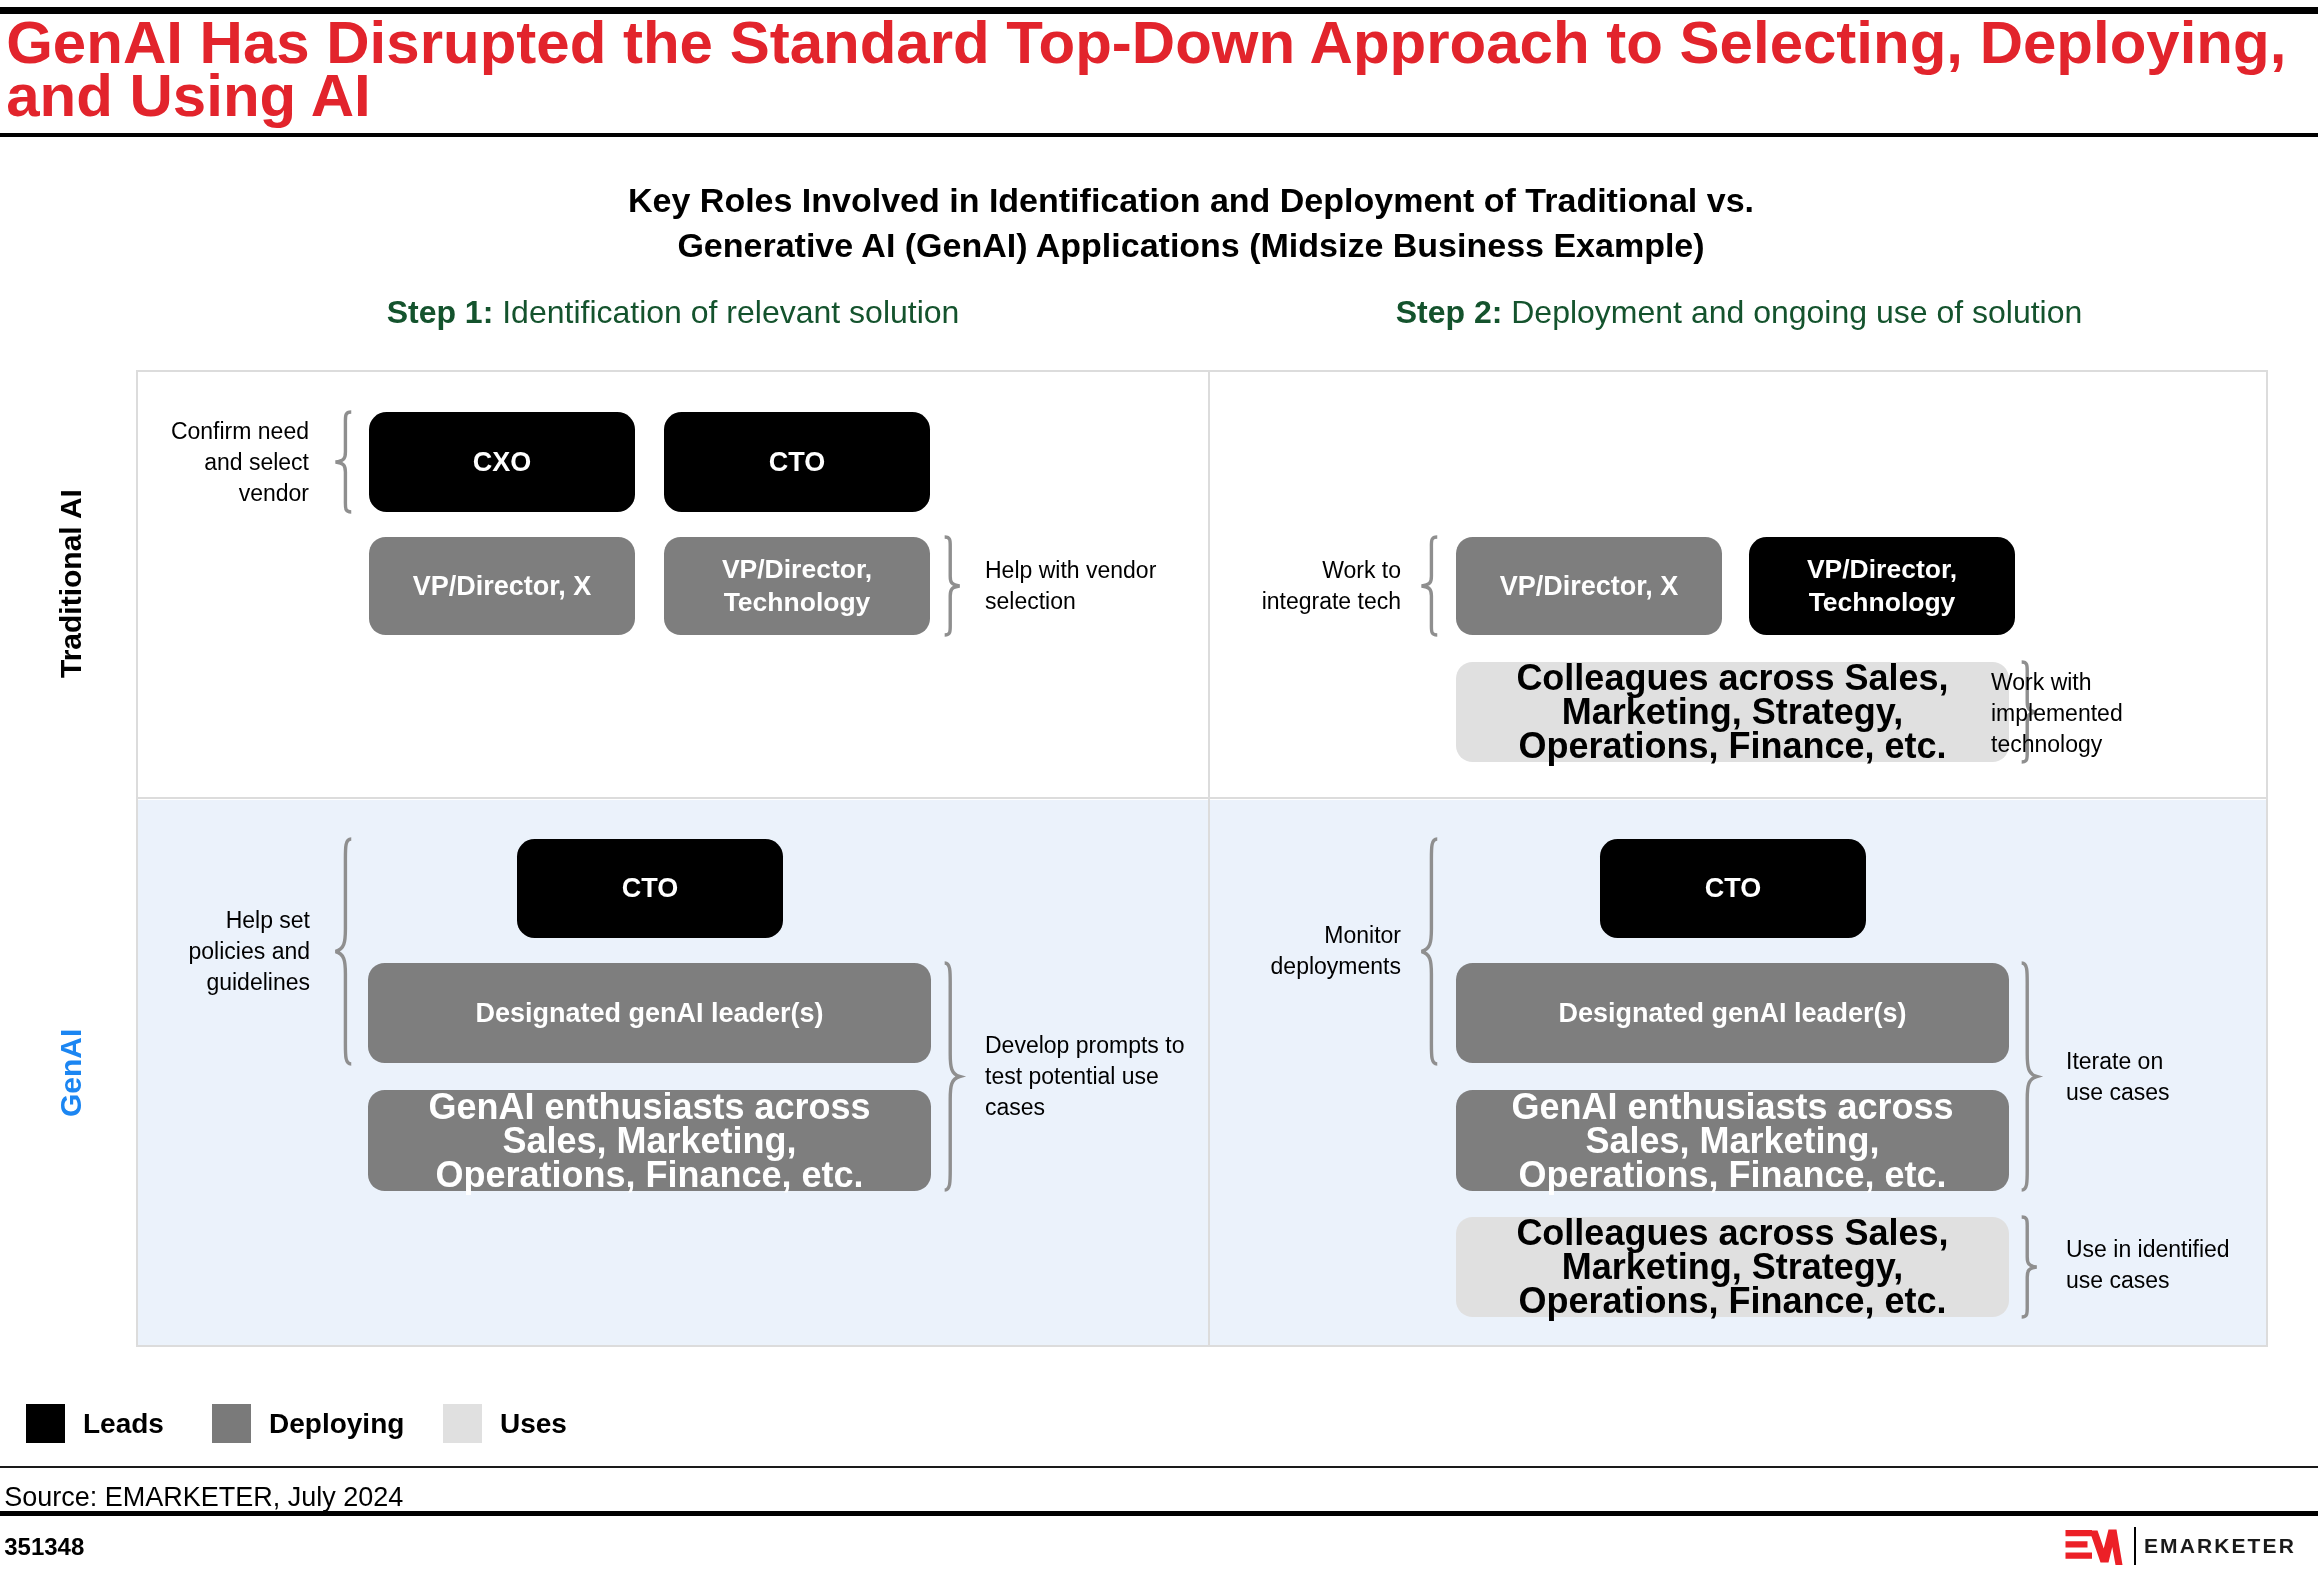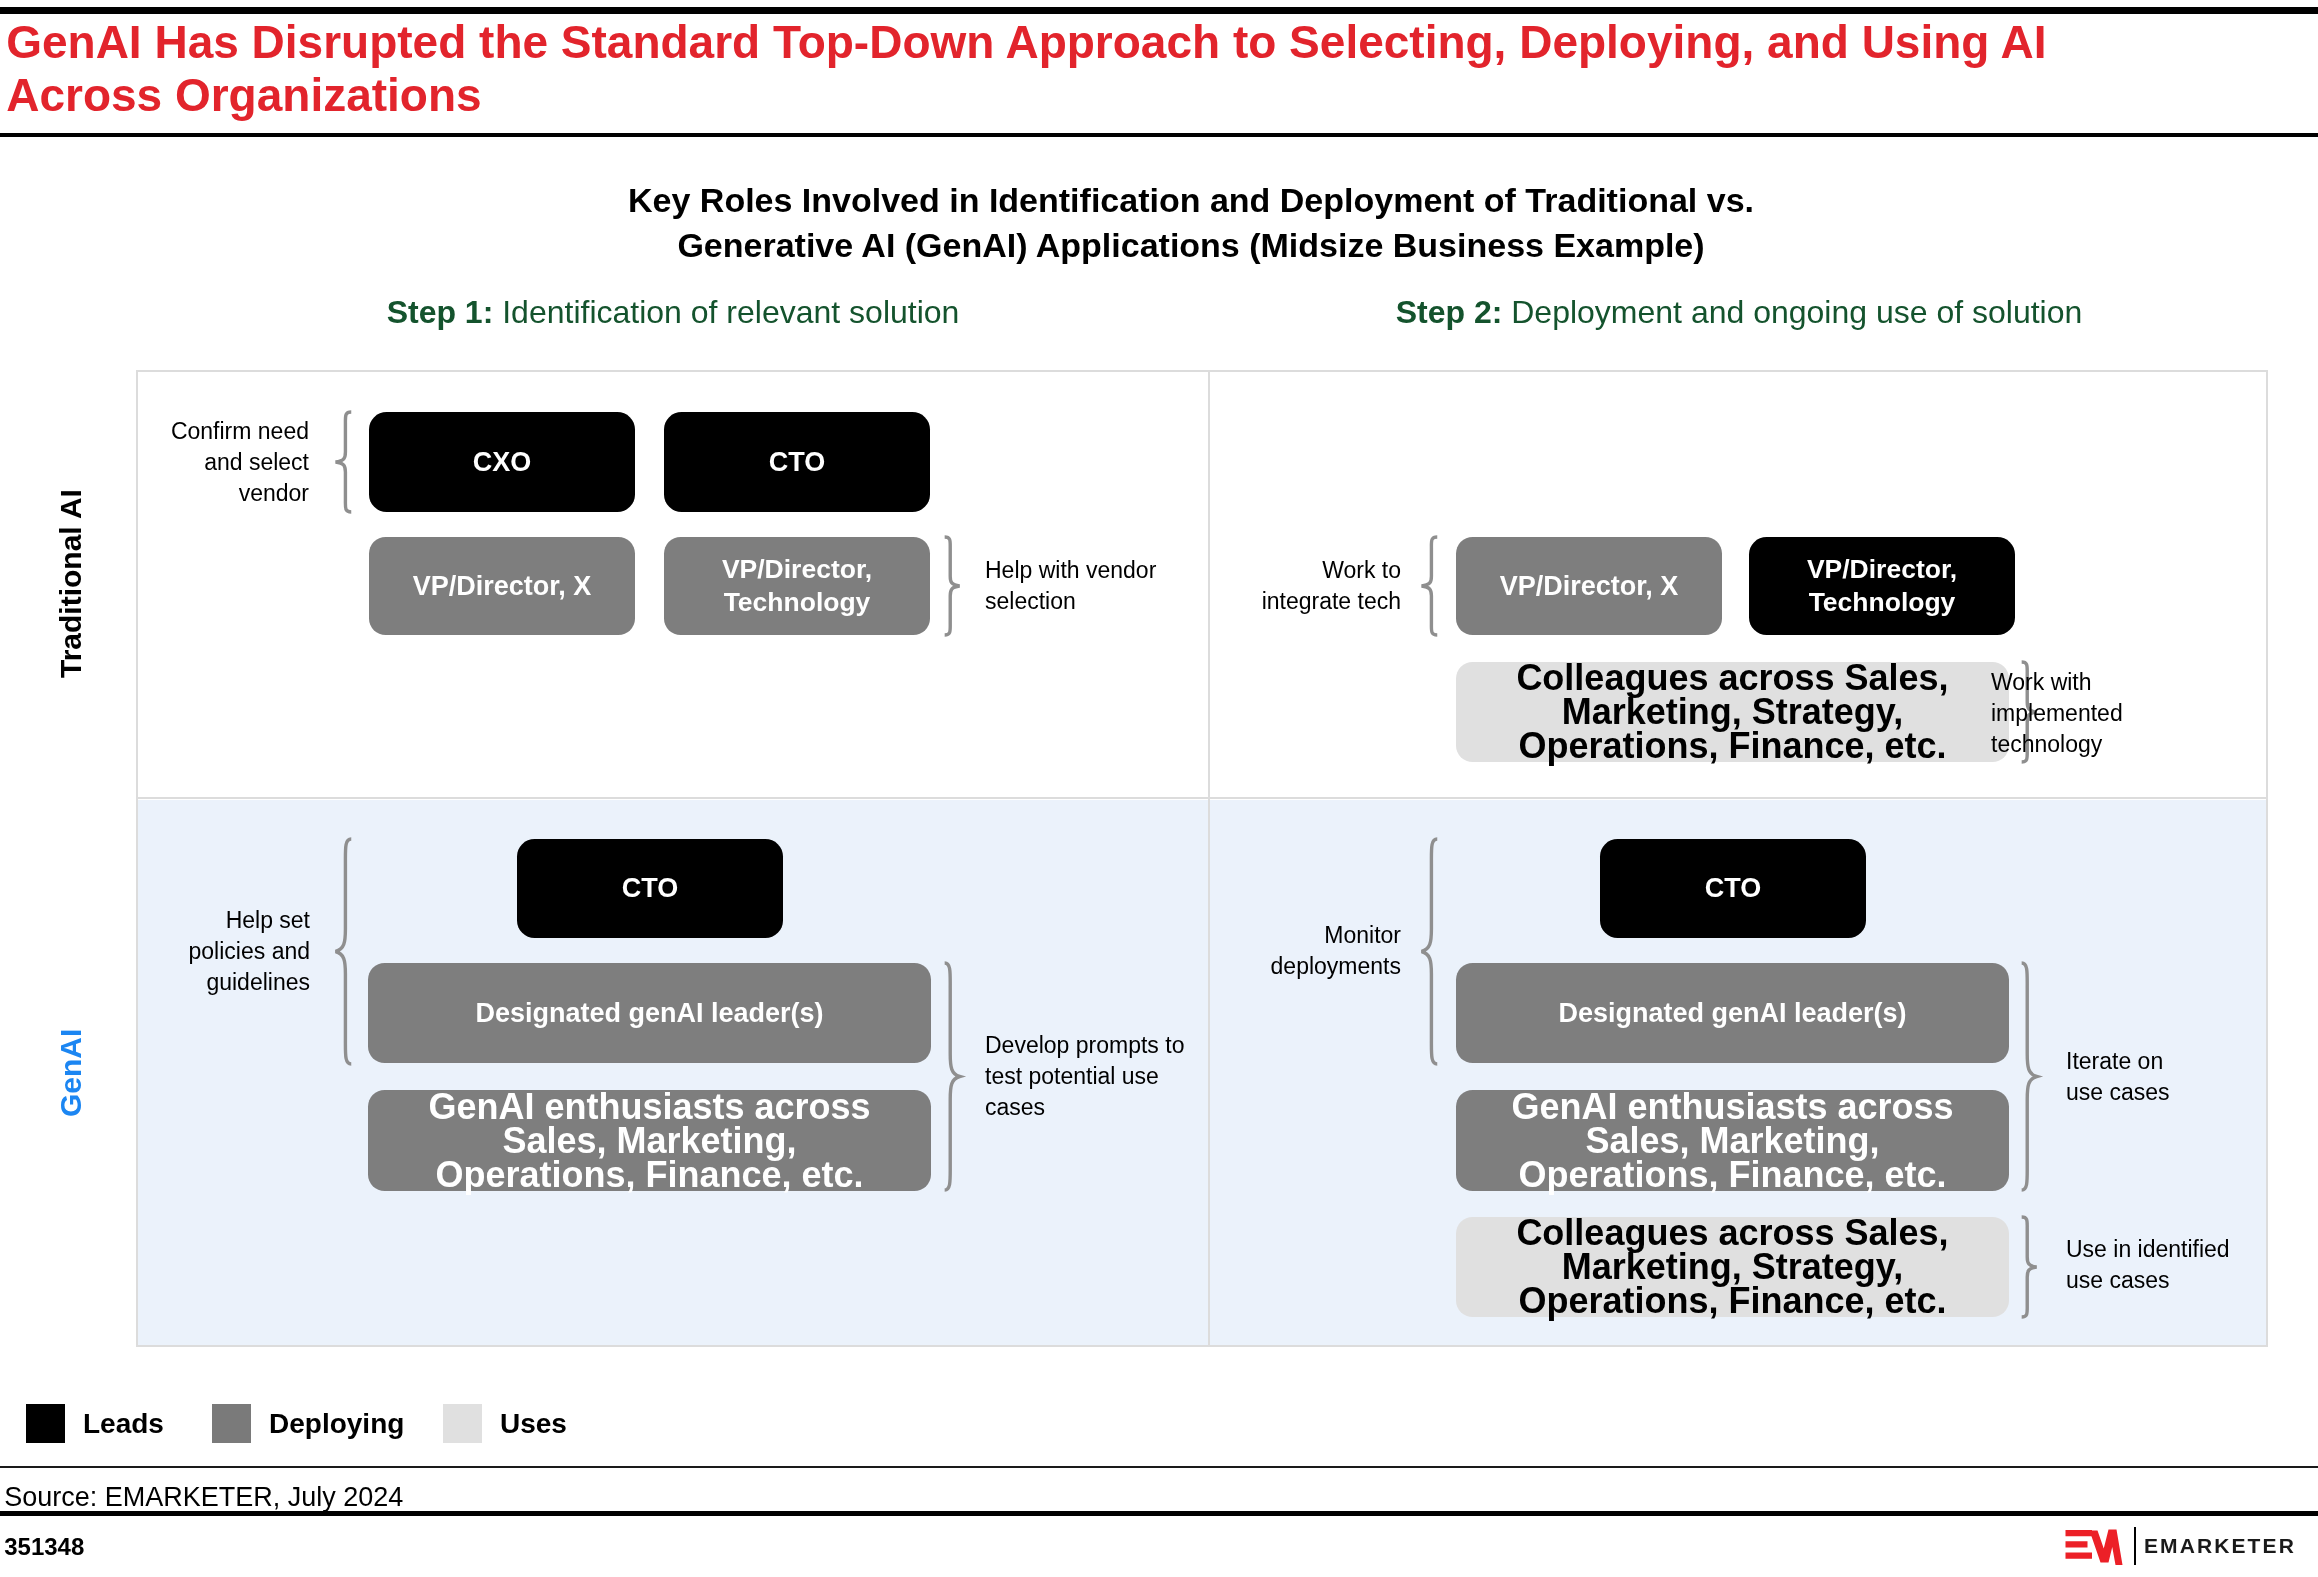--- a/index.html
+++ b/index.html
@@ -1,21 +1,21 @@
 <!DOCTYPE html>
 <html style="font-size:8.3px"><head>
 <meta charset="utf-8">
 <style>
   html,body{margin:0;padding:0;background:#ffffff;}
   body{font-family:"Liberation Sans","DejaVu Sans",sans-serif;}
   #canvas{position:relative;width:2319px;height:1577px;background:#ffffff;overflow:hidden;}
   .abs{position:absolute;}
 
   .top-bar{left:0;top:6.7px;width:2319px;height:7.8px;background:#000;}
-  .page-title{left:6.2px;top:15.6px;width:2306px;color:#E2242C;font-size:46px;line-height:53px;font-weight:700;}
+  .page-title{left:6.2px;top:15.6px;width:2306px;color:#E2242C;font-size:60px;line-height:53px;font-weight:700;}
   .title-rule{left:0;top:133px;width:2319px;height:3.6px;background:#000;}
 
   .subtitle{left:126px;top:178px;width:2130px;text-align:center;font-size:34px;line-height:45px;font-weight:700;color:#000;}
 
   .step-header{top:294px;font-size:32px;color:#14532d;text-align:center;}
   .step-header .pre{font-weight:700;}
   .step-header .lab{font-weight:400;}
   .step1{left:136px;width:1074px;}
   .step2{left:1210px;width:1058px;}
 
@@ -105,21 +105,20 @@
 </style>
 </head>
 <body>
 
 <div id="canvas">
 
   <div class="abs top-bar"></div>
 
   <div class="abs page-title">
     <div>GenAI Has Disrupted the Standard Top-Down Approach to Selecting, Deploying, and Using AI</div>
-    <div>Across Organizations</div>
   </div>
   <div class="abs title-rule"></div>
 
   <div class="abs subtitle">
     <div>Key Roles Involved in Identification and Deployment of Traditional vs.</div>
     <div>Generative AI (GenAI) Applications (Midsize Business Example)</div>
   </div>
 
   <div class="abs step-header step1"><span class="pre">Step 1:</span><span class="lab"> Identification of relevant solution</span></div>
   <div class="abs step-header step2"><span class="pre">Step 2:</span><span class="lab"> Deployment and ongoing use of solution</span></div>

